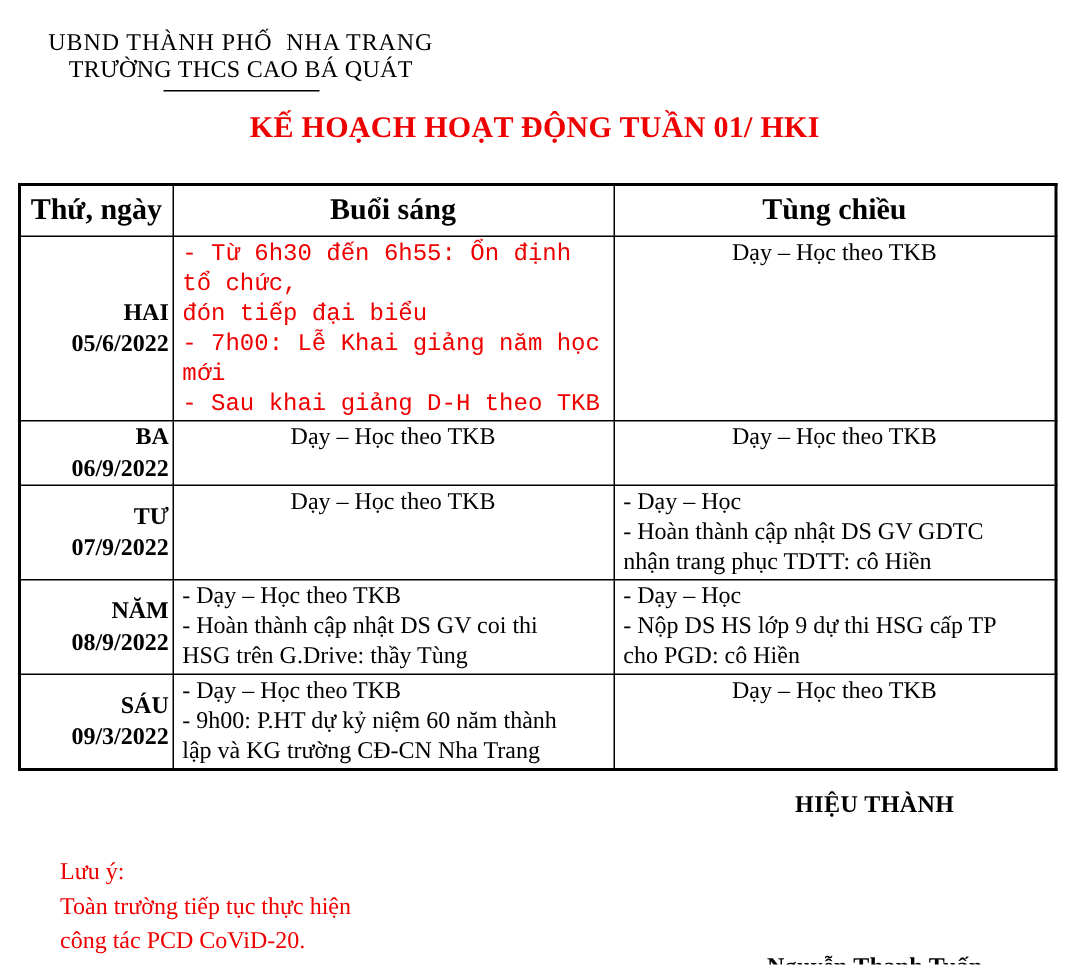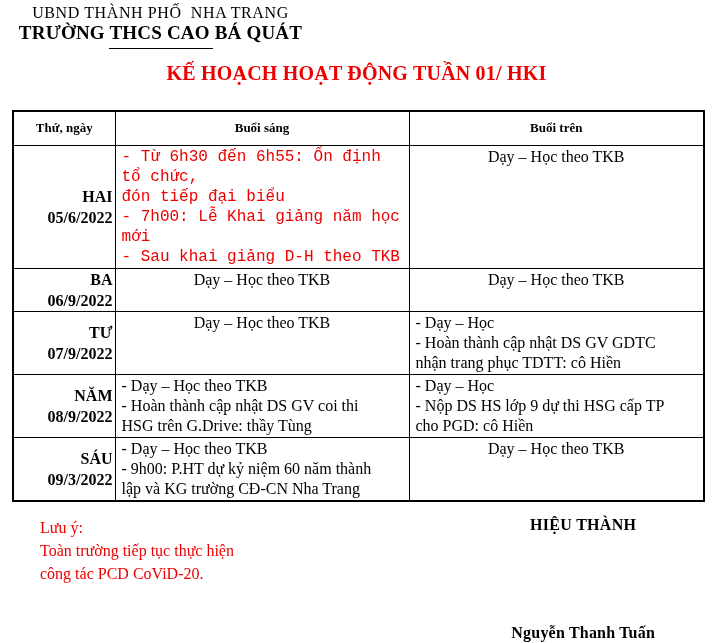--- a/index.html
+++ b/index.html
@@ -8,26 +8,26 @@
     --paper: #ffffff;
   }
   * { box-sizing: border-box; margin: 0; padding: 0; }
   html, body {
     width: 713px; height: 643px;
     background: var(--paper);
     color: var(--ink);
     font-family: "Liberation Serif", "DejaVu Serif", serif;
     overflow: hidden;
   }
-  .page { position: relative; width: 713px; height: 643px; padding-top: 4px; }
+  .page { position: relative; width: 713px; height: 643px; padding-top: 20px; }
 
   
   .org-block { margin-left: 18px; width: 285px; text-align: center; }
   .org-line1 { font-size: 16px; letter-spacing: 0.6px; white-space: pre; }
-  .org-line2 { font-size: 19px; font-weight: bold; letter-spacing: 0.2px; }
+  .org-line2 { font-size: 16px; font-weight: normal; letter-spacing: 0.2px; }
   .org-underline { width: 104px; border-top: 1.6px solid var(--ink); margin: 4px auto 0 auto; }
 
   
   .doc-title {
     margin-top: 13px;
     text-align: center;
     color: var(--red);
     font-weight: bold;
     font-size: 20px;
     letter-spacing: 0.2px;
@@ -37,21 +37,21 @@
   table.plan-table {
     border-collapse: collapse;
     table-layout: fixed;
     width: 691px;
     margin: 25px 0 0 12px;
     border: 2px solid var(--ink);
   }
   .plan-table th, .plan-table td { border: 1px solid var(--ink); }
   .plan-table th {
     height: 34px;
-    font-size: 13px;
+    font-size: 20px;
     font-weight: bold;
     text-align: center;
     vertical-align: middle;
     margin-left: 28px;
   }
   .plan-table col.c-day   { width: 102px; }
   .plan-table col.c-morn  { width: 294px; }
   .plan-table col.c-aft   { width: 295px; }
   .plan-table td {
     font-size: 16px;
@@ -77,20 +77,21 @@
   tbody tr:nth-child(6) { height: 40px; }
 
   
   .footer { display: flex; align-items: flex-start; margin-top: 14px; }
   .note {
     margin-left: 40px;
     width: 310px;
     color: var(--red);
     font-size: 16px;
     line-height: 23px;
+    margin-top: 42px;
   }
   .note-text { white-space: pre-line; }
   .signature {
     margin-left: auto;
     margin-right: 58px;
     text-align: center;
     font-size: 16px;
   }
   .sig-title { font-weight: bold; letter-spacing: 0.3px; }
   .sig-name  { font-weight: bold; margin-top: 90px; letter-spacing: 0.2px; }
@@ -111,21 +112,21 @@
   <table class="plan-table">
     <colgroup>
       <col class="c-day">
         <col class="c-morn">
         <col class="c-aft">
     </colgroup>
     <thead>
       <tr>
         <th>Thứ, ngày</th>
         <th>Buổi sáng</th>
-        <th>Buổi trên</th>
+        <th>Tùng chiều</th>
       </tr>
     </thead>
     <tbody id="plan-body">
         <tr>
           <td class="day-cell">
             <div>HAI</div>
             <div>05/6/2022</div>
           </td>
           <td class="session-cell red">- Từ 6h30 đến 6h55: Ổn định tổ chức,
 đón tiếp đại biểu

